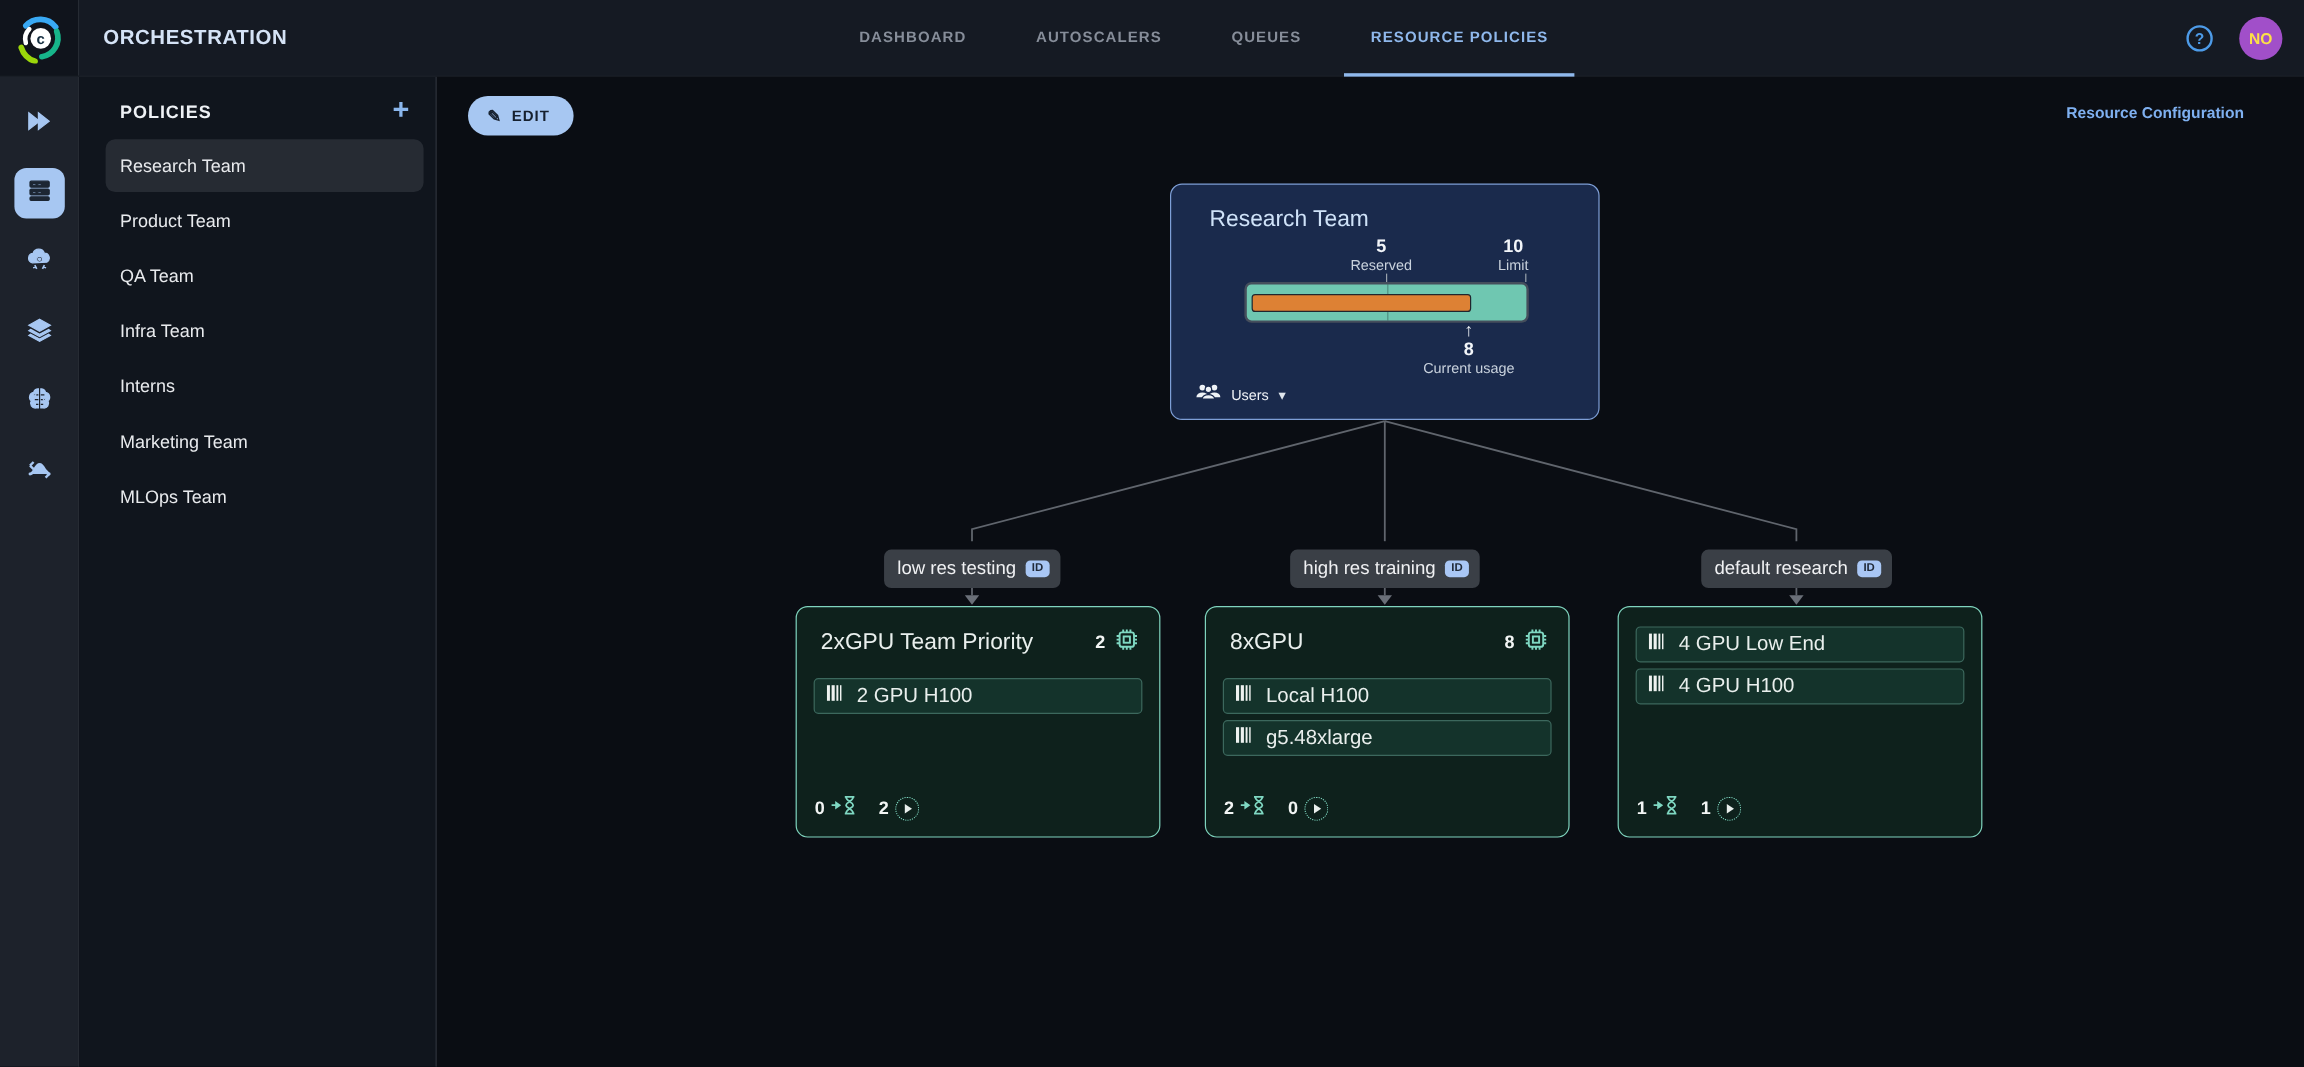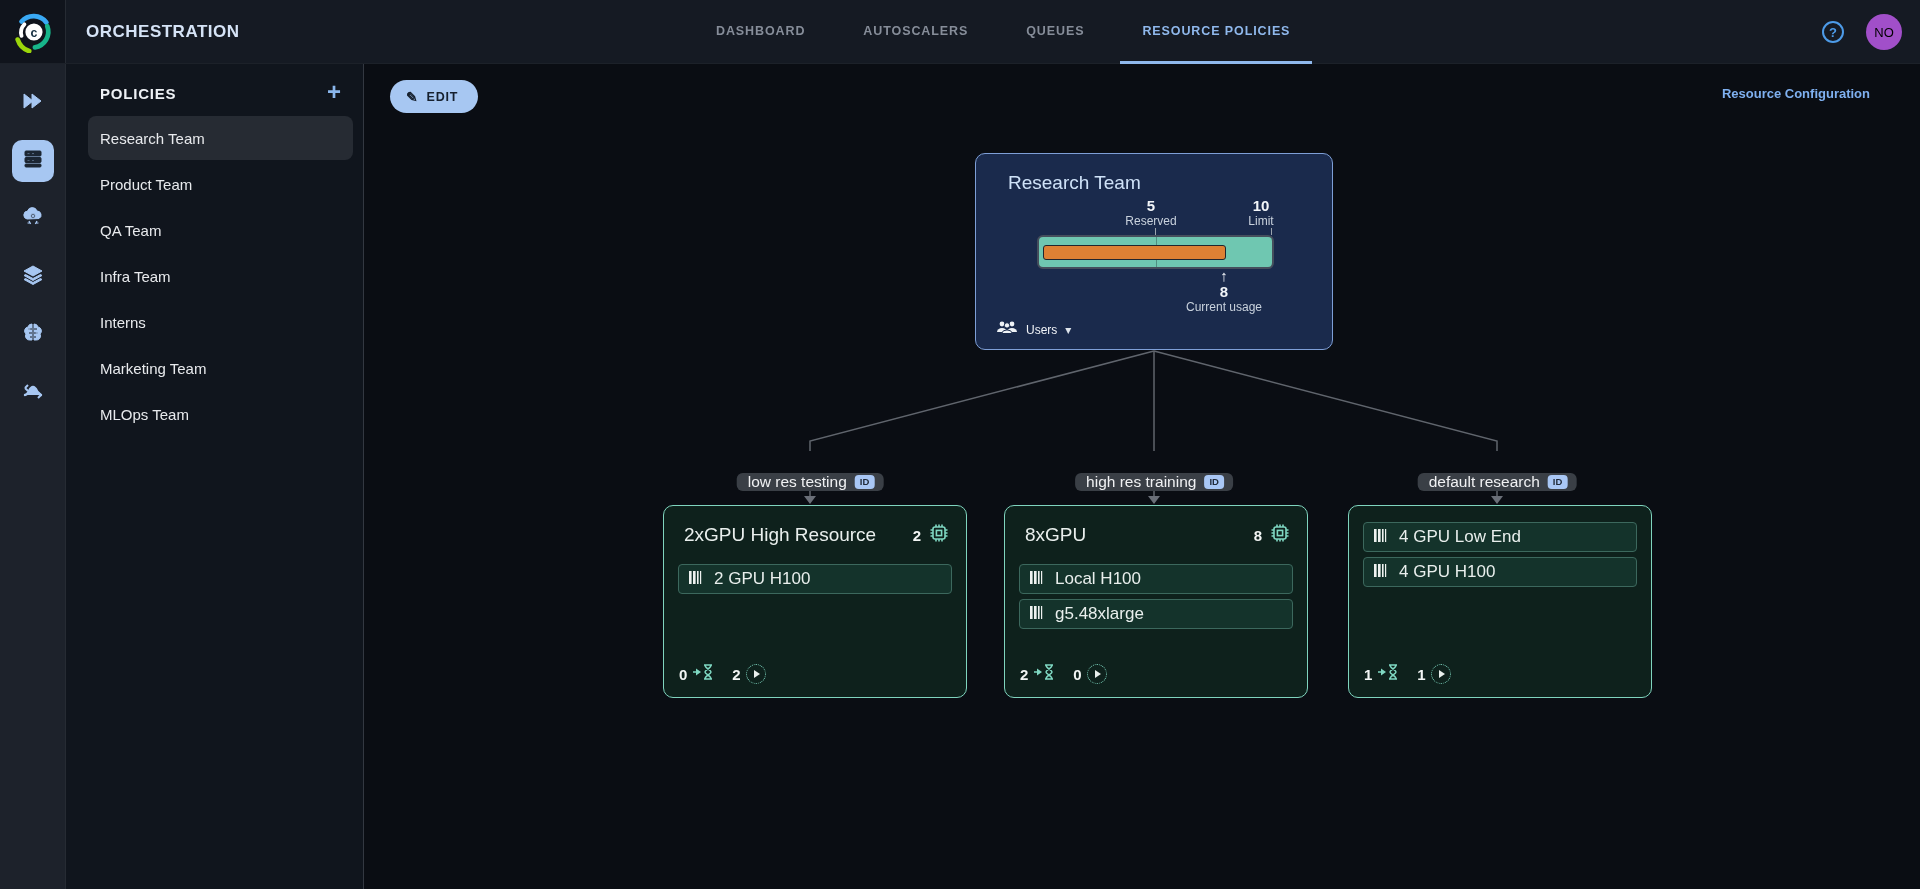--- a/index.html
+++ b/index.html
@@ -17,22 +17,22 @@
   .tabs { position:absolute; left:694px; top:0; height:64px; display:flex; gap:14px; }
   .tab { display:flex; align-items:center; padding:0 22px; color:#868d99;
          font-size:12.5px; font-weight:bold; letter-spacing:.9px;
          border-bottom:3px solid transparent; cursor:pointer; }
   .tab.active { color:#8fb8ec; border-bottom-color:#8fb8ec; }
   .header-right { position:absolute; right:18px; top:0; height:64px; display:flex;
                   align-items:center; gap:22px; }
   .help-circle { width:22px; height:22px; border:2px solid #4d9be8; border-radius:50%;
                  color:#4d9be8; font-size:13px; font-weight:bold; display:flex;
                  align-items:center; justify-content:center; cursor:pointer; }
-  .avatar { width:36px; height:36px; border-radius:50%; background:#a14fc9; color:#000000;
-            font-size:13px; font-weight:normal; display:flex; align-items:center;
+  .avatar { width:36px; height:36px; border-radius:50%; background:#a14fc9; color:#fde047;
+            font-size:13px; font-weight:bold; display:flex; align-items:center;
             justify-content:center; cursor:pointer; }
 
   
   .body-row { flex:1; display:flex; min-height:0; }
 
   .rail { width:66px; background:#1d222b; border-right:1px solid #262b33;
           display:flex; flex-direction:column; align-items:center; padding-top:18px; gap:16px; }
   .rail-btn { width:42px; height:42px; border-radius:10px; display:flex; align-items:center;
               justify-content:center; cursor:pointer; }
   .rail-btn svg { fill:#a7c7f2; stroke:#a7c7f2; }
@@ -79,21 +79,21 @@
   .usage-fill { position:absolute; left:4px; top:8px; height:15px; width:183px;
                 background:#dd8134; border:1px solid #20262e; border-radius:3px; }
   .mark-usage { position:absolute; left:248px; top:115px; transform:translateX(-50%); }
   .mark-usage .arrow { color:#eef2f6; font-size:15px; line-height:14px; text-align:center; }
   .users-row { position:absolute; left:20px; bottom:10px; display:flex; align-items:center;
                gap:8px; cursor:pointer; }
   .users-row .users-label { color:#f0f3f7; font-size:12px; }
   .users-row .caret { color:#dfe5ec; font-size:12px; }
 
   
-  .chip { position:absolute; top:409px; height:18px; transform:translateX(-50%);
+  .chip { position:absolute; top:394px; height:32px; transform:translateX(-50%);
           background:#3a3f46; border-radius:6px; display:flex; align-items:center;
           gap:8px; padding:0 9px 0 11px; }
   .chip-label { color:#f0f1f3; font-size:15.5px; white-space:nowrap; }
   .id-badge { background:#a9c7f5; color:#212b3a; font-size:9.5px; font-weight:bold;
               border-radius:4px; padding:2.5px 5px; line-height:1; cursor:pointer; }
 
   
   .pool-card { position:absolute; top:441px; width:304px; height:193px;
                background:#0e211c; border:1.5px solid #7fd4be; border-radius:10px; }
   .pool-head { display:flex; align-items:center; padding:16px 16px 0 20px; gap:7px; }
@@ -293,21 +293,21 @@
         <span class="chip-label">high res training</span>
         <span class="id-badge">ID</span>
       </div>
       <div class="chip" style="left:1133px">
         <span class="chip-label">default research</span>
         <span class="id-badge">ID</span>
       </div>
 
       <section class="pool-card" style="left:299px">
         <div class="pool-head">
-          <span class="pool-title">2xGPU High Resource</span>
+          <span class="pool-title">2xGPU Team Priority</span>
           <span class="pool-count">2</span>
           <span>
             <svg width="22" height="22" viewBox="0 0 22 22" fill="none" stroke="#7fd8c2" stroke-width="1.6">
               <rect x="5" y="5" width="12" height="12" rx="2"></rect>
               <rect x="8.4" y="8.4" width="5.2" height="5.2"></rect>
               <path d="M8 5V2.5 M11 5V2.5 M14 5V2.5 M8 17v2.5 M11 17v2.5 M14 17v2.5 M5 8H2.5 M5 11H2.5 M5 14H2.5 M17 8h2.5 M17 11h2.5 M17 14h2.5"></path>
             </svg>
           </span>
         </div>
         <div class="res-rows">

